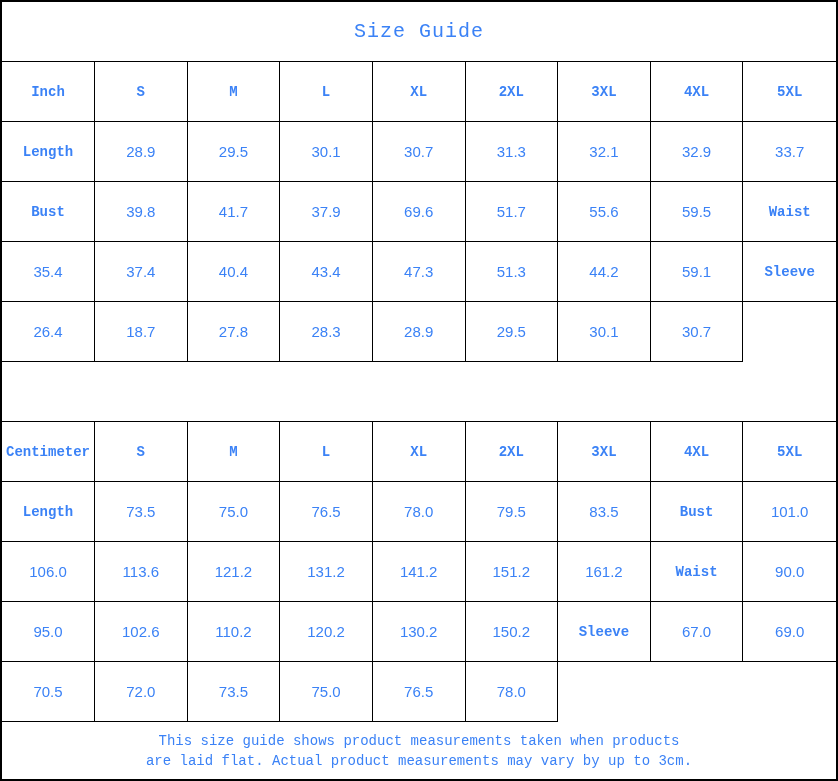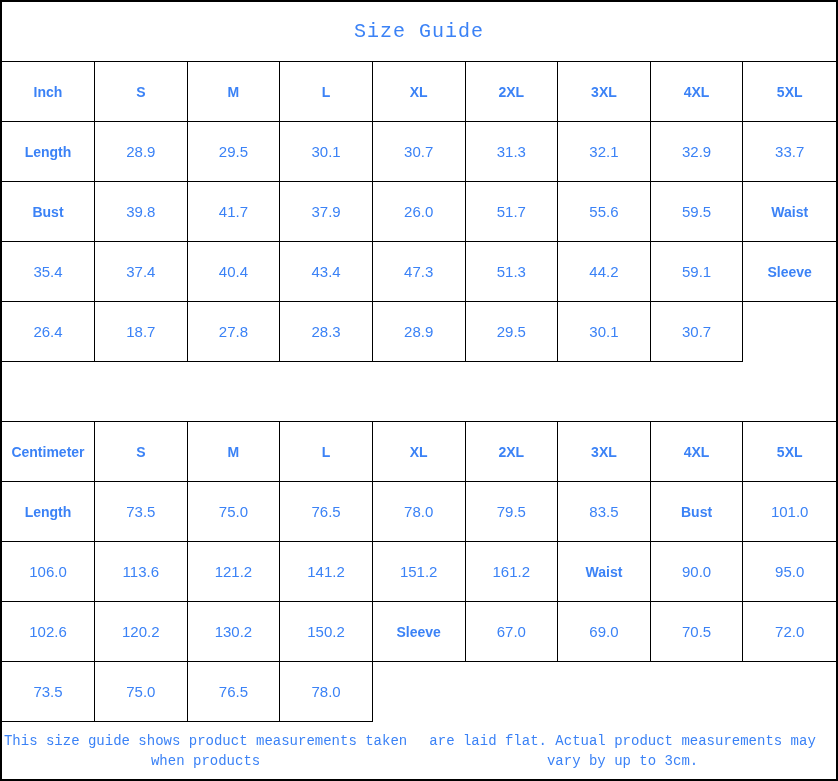--- a/index.html
+++ b/index.html
@@ -47,31 +47,32 @@
     font-family: "Liberation Sans", sans-serif;
     font-size: 15px;
     font-weight: normal;
   }
   .cell:nth-child(9n) {
     border-right: none;
   }
   .cell.head {
     font-weight: bold;
     font-size: 14px;
+    font-family: Liberation Mono, monospace;
   }
   .spacer-row {
     box-sizing: border-box;
     height: 60px;
     flex: 0 0 60px;
     border-bottom: 1px solid #000000;
   }
   .footer-row {
     flex: 1 1 auto;
     display: flex;
-    flex-direction: row;
+    flex-direction: column;
     align-items: center;
     justify-content: center;
     font-family: "Liberation Mono", "DejaVu Sans Mono", monospace;
     font-size: 14px;
     line-height: 20px;
     text-align: center;
   }
 </style>
 </head>
 <body>
@@ -98,21 +99,21 @@
       <div class="cell">30.1</div>
       <div class="cell">30.7</div>
       <div class="cell">31.3</div>
       <div class="cell">32.1</div>
       <div class="cell">32.9</div>
       <div class="cell">33.7</div>
       <div class="cell head">Bust</div>
       <div class="cell">39.8</div>
       <div class="cell">41.7</div>
       <div class="cell">37.9</div>
-      <div class="cell">26.0</div>
+      <div class="cell">69.6</div>
       <div class="cell">51.7</div>
       <div class="cell">55.6</div>
       <div class="cell">59.5</div>
       <div class="cell head">Waist</div>
       <div class="cell">35.4</div>
       <div class="cell">37.4</div>
       <div class="cell">40.4</div>
       <div class="cell">43.4</div>
       <div class="cell">47.3</div>
       <div class="cell">51.3</div>
@@ -146,27 +147,29 @@
       <div class="cell">75.0</div>
       <div class="cell">76.5</div>
       <div class="cell">78.0</div>
       <div class="cell">79.5</div>
       <div class="cell">83.5</div>
       <div class="cell head">Bust</div>
       <div class="cell">101.0</div>
       <div class="cell">106.0</div>
       <div class="cell">113.6</div>
       <div class="cell">121.2</div>
+      <div class="cell">131.2</div>
       <div class="cell">141.2</div>
       <div class="cell">151.2</div>
       <div class="cell">161.2</div>
       <div class="cell head">Waist</div>
       <div class="cell">90.0</div>
       <div class="cell">95.0</div>
       <div class="cell">102.6</div>
+      <div class="cell">110.2</div>
       <div class="cell">120.2</div>
       <div class="cell">130.2</div>
       <div class="cell">150.2</div>
       <div class="cell head">Sleeve</div>
       <div class="cell">67.0</div>
       <div class="cell">69.0</div>
       <div class="cell">70.5</div>
       <div class="cell">72.0</div>
       <div class="cell">73.5</div>
       <div class="cell">75.0</div>

